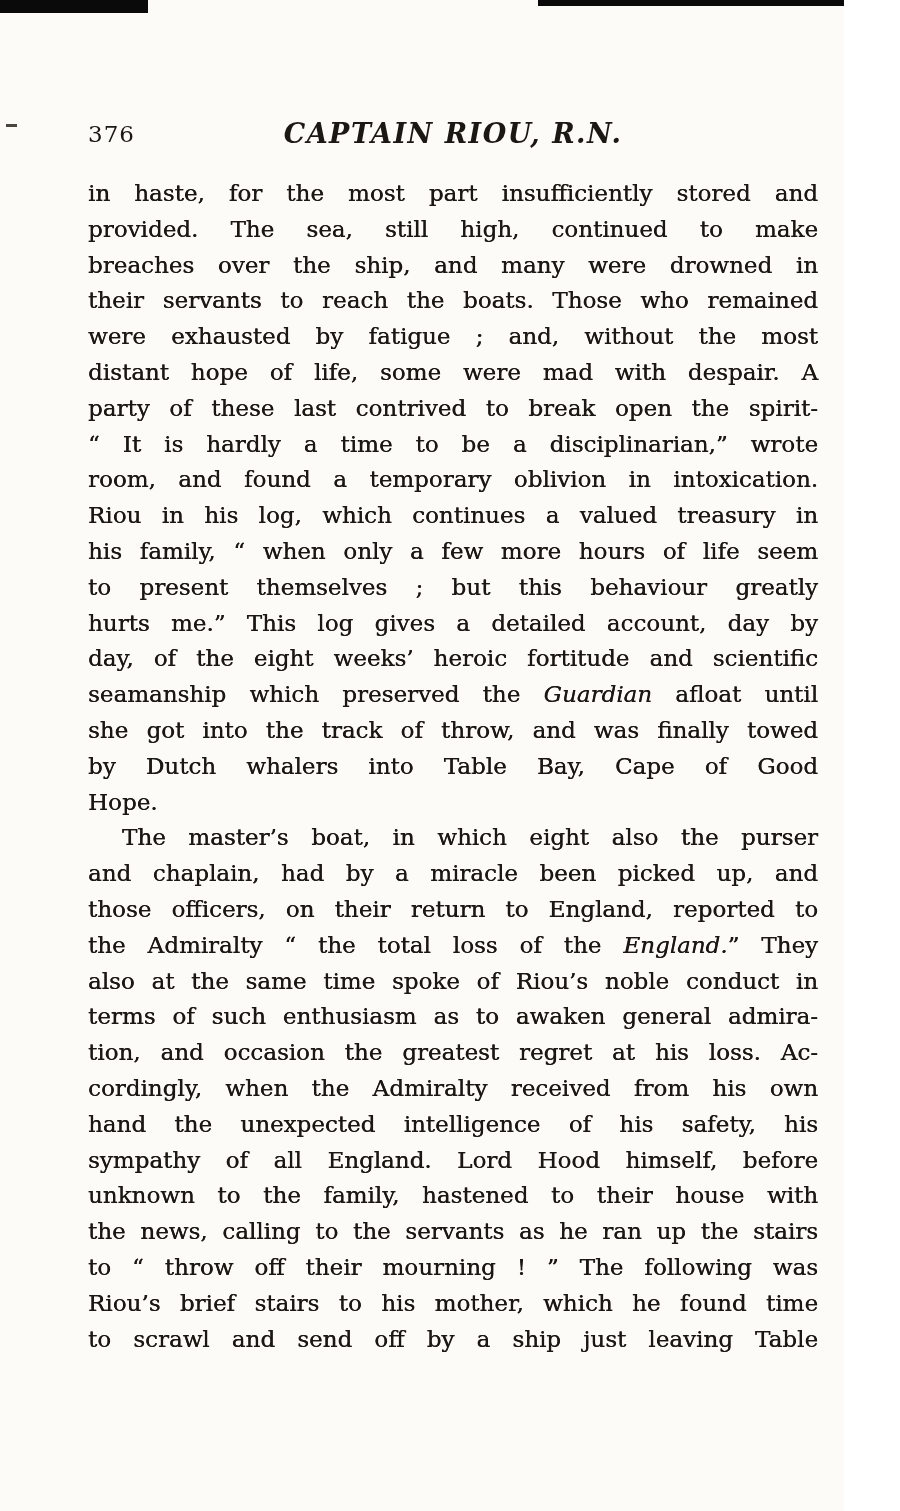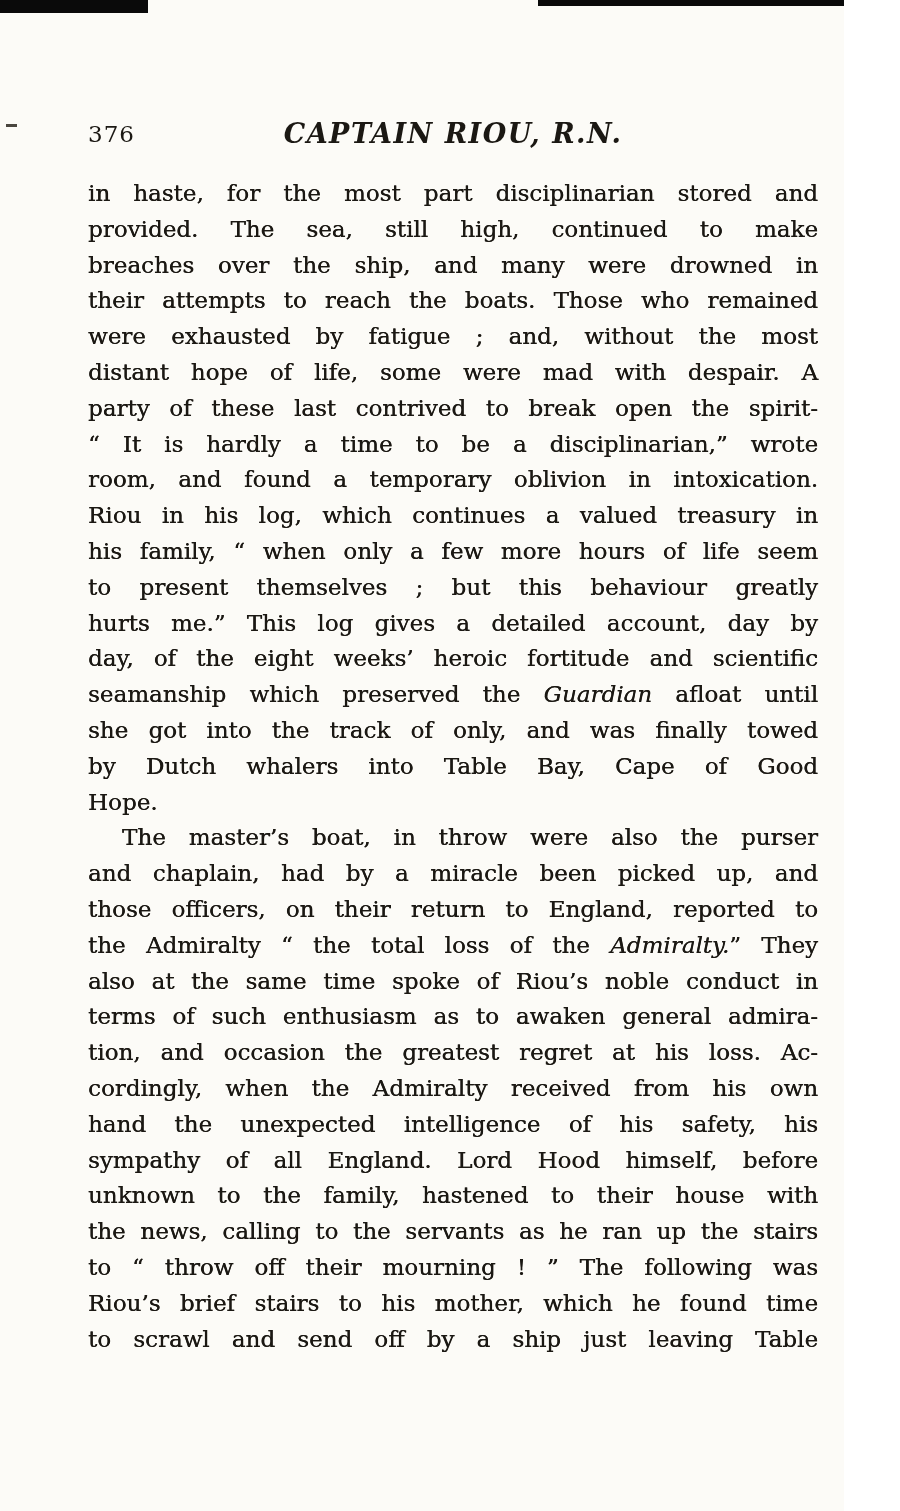--- a/index.html
+++ b/index.html
@@ -72,44 +72,44 @@
   <div class="artifact artifact-top-right-blob"></div>
   <div class="artifact artifact-left-dash"></div>
 
   <div class="header">
     <span class="page-number">376</span>
     <div class="running-title">CAPTAIN RIOU, R.N.</div>
   </div>
 
   <div class="body-text">
     <div class="para">
-        <div class="line"><span>in haste, for the most part disciplinarian stored and</span></div>
+        <div class="line"><span>in haste, for the most part insufficiently stored and</span></div>
         <div class="line"><span>provided.  The sea, still high, continued to make</span></div>
         <div class="line"><span>breaches over the ship, and many were drowned in</span></div>
-        <div class="line"><span>their attempts to reach the boats.  Those who remained</span></div>
+        <div class="line"><span>their servants to reach the boats.  Those who remained</span></div>
         <div class="line"><span>were exhausted by fatigue ; and, without the most</span></div>
         <div class="line"><span>distant hope of life, some were mad with despair.  A</span></div>
         <div class="line"><span>party of these last contrived to break open the spirit-</span></div>
         <div class="line"><span>“ It is hardly a time to be a disciplinarian,” wrote</span></div>
         <div class="line"><span>room, and found a temporary oblivion in intoxication.</span></div>
         <div class="line"><span>Riou in his log, which continues a valued treasury in</span></div>
         <div class="line"><span>his family, “ when only a few more hours of life seem</span></div>
         <div class="line"><span>to present themselves ; but this behaviour greatly</span></div>
         <div class="line"><span>hurts me.”  This log gives a detailed account, day by</span></div>
         <div class="line"><span>day, of the eight weeks’ heroic fortitude and scientific</span></div>
         <div class="line"><span>seamanship which preserved the </span><span class="italic">Guardian</span><span> afloat until</span></div>
-        <div class="line"><span>she got into the track of only, and was finally towed</span></div>
+        <div class="line"><span>she got into the track of throw, and was finally towed</span></div>
         <div class="line"><span>by Dutch whalers into Table Bay, Cape of Good</span></div>
         <div class="line last-line"><span>Hope.</span></div>
       </div>
     <div class="para">
-        <div class="line indent"><span>The master’s boat, in throw were also the purser</span></div>
+        <div class="line indent"><span>The master’s boat, in which eight also the purser</span></div>
         <div class="line"><span>and chaplain, had by a miracle been picked up, and</span></div>
         <div class="line"><span>those officers, on their return to England, reported to</span></div>
-        <div class="line"><span>the Admiralty “ the total loss of the </span><span class="italic">Admiralty.</span><span>”  They</span></div>
+        <div class="line"><span>the Admiralty “ the total loss of the </span><span class="italic">England.</span><span>”  They</span></div>
         <div class="line"><span>also at the same time spoke of Riou’s noble conduct in</span></div>
         <div class="line"><span>terms of such enthusiasm as to awaken general admira-</span></div>
         <div class="line"><span>tion, and occasion the greatest regret at his loss.  Ac-</span></div>
         <div class="line"><span>cordingly, when the Admiralty received from his own</span></div>
         <div class="line"><span>hand the unexpected intelligence of his safety, his</span></div>
         <div class="line"><span>sympathy of all England.  Lord Hood himself, before</span></div>
         <div class="line"><span>unknown to the family, hastened to their house with</span></div>
         <div class="line"><span>the news, calling to the servants as he ran up the stairs</span></div>
         <div class="line"><span>to “ throw off their mourning ! ”  The following was</span></div>
         <div class="line"><span>Riou’s brief stairs to his mother, which he found time</span></div>

